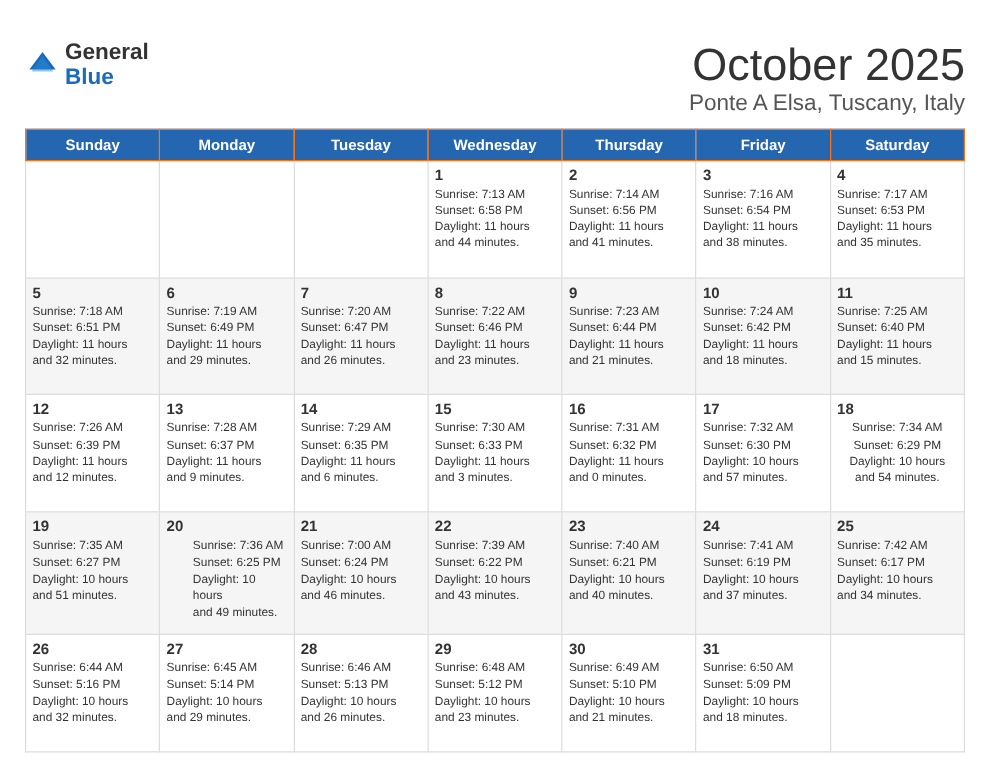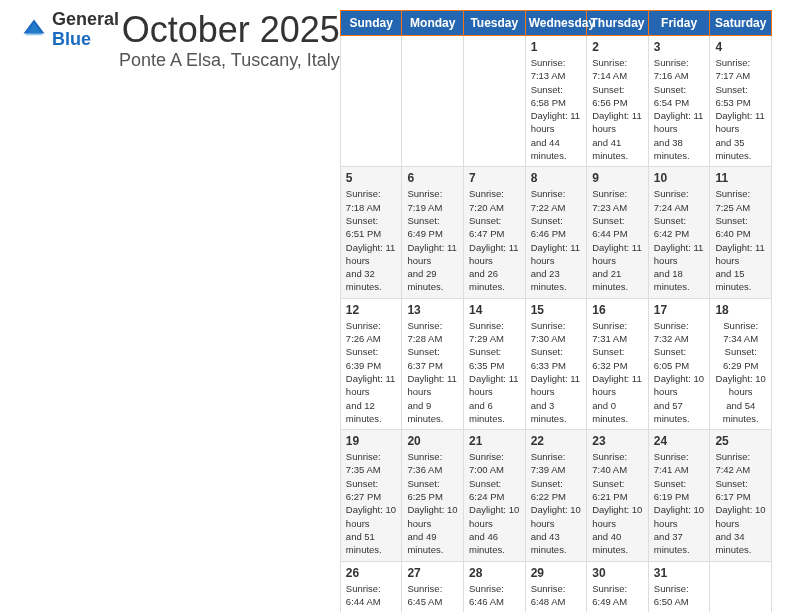--- a/index.html
+++ b/index.html
@@ -6,23 +6,23 @@
     body {
       font-family: Arial, sans-serif;
       background: #fff;
       width: 792px;
       height: 612px;
       overflow: hidden;
     }
     .page {
       width: 792px;
       height: 612px;
-      padding: 10px 20px 10px 20px;
+      padding: 32px 20px 10px 20px;
       display: flex;
-      flex-direction: row;
+      flex-direction: column;
     }
     .header {
       display: flex;
       justify-content: space-between;
       align-items: flex-start;
       margin-bottom: 10px;
     }
     .logo {
       display: flex;
       align-items: center;
@@ -245,21 +245,21 @@
           <td>
             <span class="day-num">16</span>
             <div class="day-info" style="white-space: pre-line;">Sunrise: 7:31 AM
 Sunset: 6:32 PM
 Daylight: 11 hours
 and 0 minutes.</div>
           </td>
           <td>
             <span class="day-num">17</span>
             <div class="day-info" style="white-space: pre-line;">Sunrise: 7:32 AM
-Sunset: 6:05 PM
+Sunset: 6:30 PM
 Daylight: 10 hours
 and 57 minutes.</div>
           </td>
           <td>
             <span class="day-num">18</span>
             <div class="day-info" style="white-space: pre-line; text-align: center;">Sunrise: 7:34 AM
 Sunset: 6:29 PM
 Daylight: 10 hours
 and 54 minutes.</div>
           </td>
@@ -267,21 +267,21 @@
         <tr>
           <td>
             <span class="day-num">19</span>
             <div class="day-info" style="white-space: pre-line;">Sunrise: 7:35 AM
 Sunset: 6:27 PM
 Daylight: 10 hours
 and 51 minutes.</div>
           </td>
           <td>
             <span class="day-num">20</span>
-            <div class="day-info" style="white-space: pre-line;">Sunrise: 7:36 AM
+            <div class="day-info" style="white-space: pre-line; margin-left: 21px;">Sunrise: 7:36 AM
 Sunset: 6:25 PM
 Daylight: 10 hours
 and 49 minutes.</div>
           </td>
           <td>
             <span class="day-num">21</span>
             <div class="day-info" style="white-space: pre-line;">Sunrise: 7:00 AM
 Sunset: 6:24 PM
 Daylight: 10 hours
 and 46 minutes.</div>

